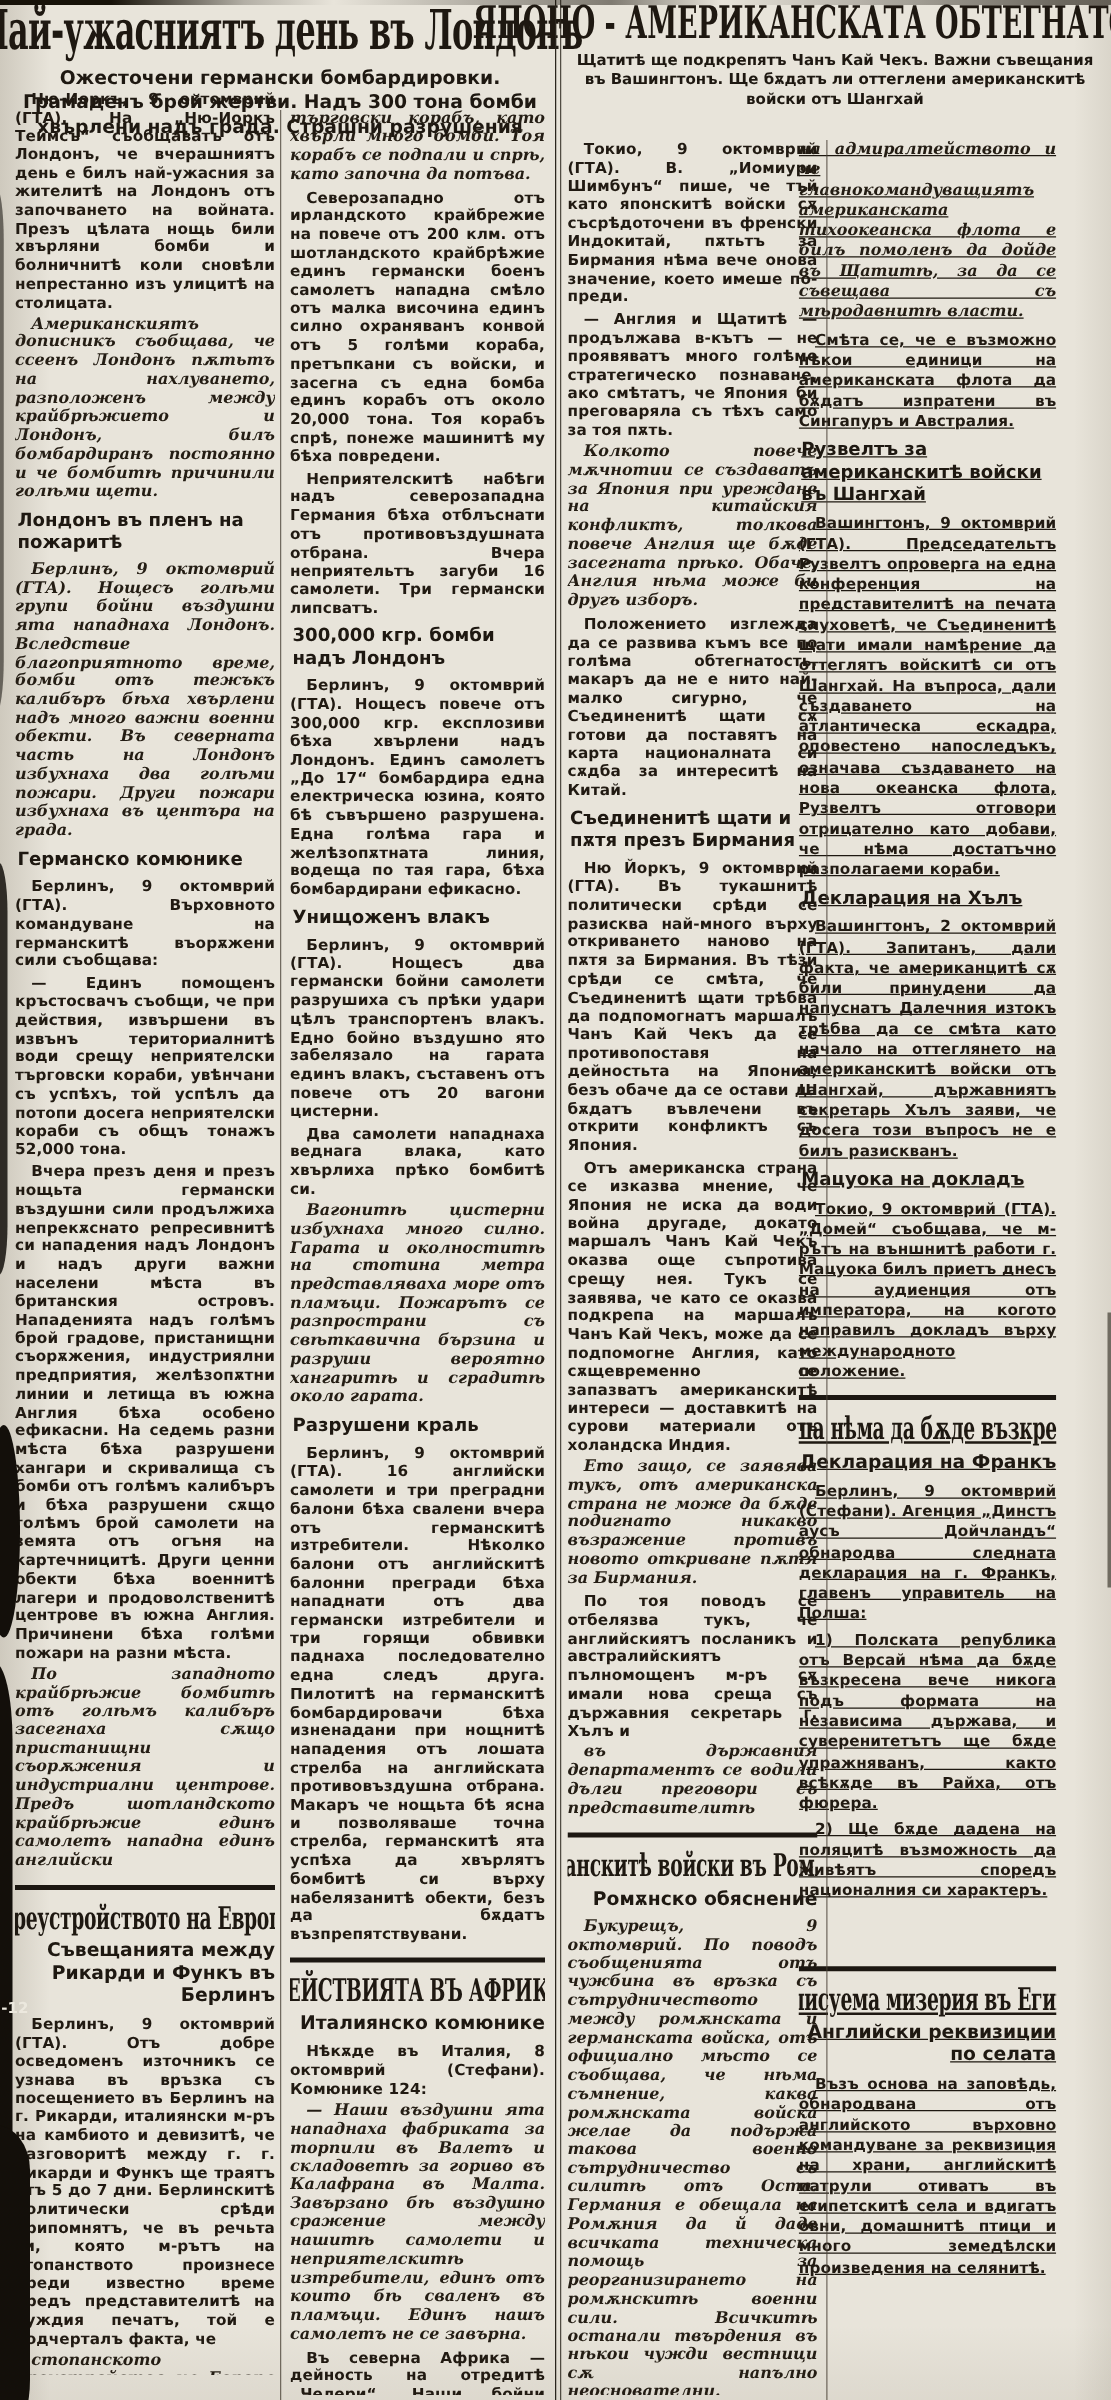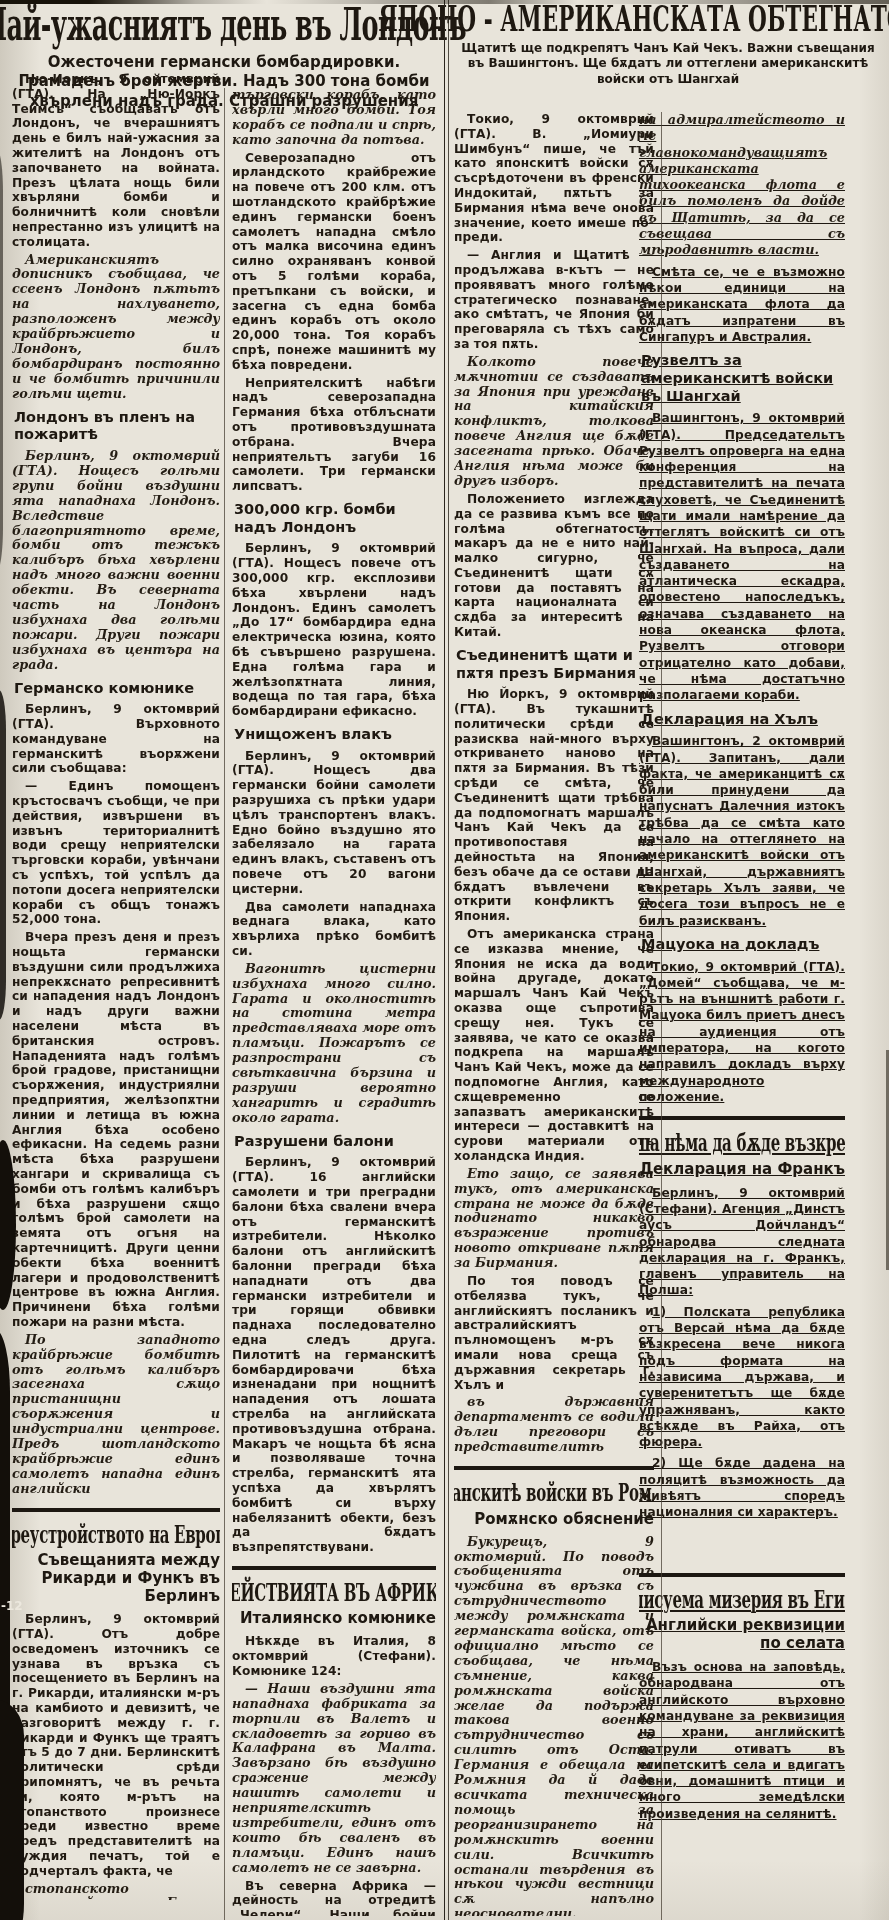--- a/index.html
+++ b/index.html
@@ -94,21 +94,21 @@
   <div class="col c2">
     <p class="it noind">търговски корабъ, като хвърли много бомби. Тоя корабъ се подпали и спрѣ, като започна да потъва.</p>
     <p class="p">Северозападно отъ ирландското крайбрежие на повече отъ 200 клм. отъ шотландското крайбрѣжие единъ германски боенъ самолетъ нападна смѣло отъ малка височина единъ силно охраняванъ конвой отъ 5 голѣми кораба, претъпкани съ войски, и засегна съ една бомба единъ корабъ отъ около 20,000 тона. Тоя корабъ спрѣ, понеже машинитѣ му бѣха повредени.</p>
     <p class="p">Неприятелскитѣ набѣги надъ северозападна Германия бѣха отблъснати отъ противовъздушната отбрана. Вчера неприятельтъ загуби 16 самолети. Три германски липсватъ.</p>
     <h3 class="sh">300,000 кгр. бомби надъ Лондонъ</h3>
     <p class="p">Берлинъ, 9 октомврий (ГТА). Нощесъ повече отъ 300,000 кгр. експлозиви бѣха хвърлени надъ Лондонъ. Единъ самолетъ „До 17“ бомбардира една електрическа юзина, която бѣ съвършено разрушена. Една голѣма гара и желѣзопѫтната линия, водеща по тая гара, бѣха бомбардирани ефикасно.</p>
     <h3 class="sh">Унищоженъ влакъ</h3>
     <p class="p">Берлинъ, 9 октомврий (ГТА). Нощесъ два германски бойни самолети разрушиха съ прѣки удари цѣлъ транспортенъ влакъ. Едно бойно въздушно ято забелязало на гарата единъ влакъ, съставенъ отъ повече отъ 20 вагони цистерни.</p>
     <p class="p">Два самолети нападнаха веднага влака, като хвърлиха прѣко бомбитѣ си.</p>
     <p class="it">Вагонитѣ цистерни избухнаха много силно. Гарата и околноститѣ на стотина метра представляваха море отъ пламъци. Пожарътъ се разпространи съ свѣткавична бързина и разруши вероятно хангаритѣ и сградитѣ около гарата.</p>
-    <h3 class="sh">Разрушени балони</h3>
+    <h3 class="sh">Разрушени краль</h3>
     <p class="p">Берлинъ, 9 октомврий (ГТА). 16 английски самолети и три преградни балони бѣха свалени вчера отъ германскитѣ изтребители. Нѣколко балони отъ английскитѣ балонни прегради бѣха нападнати отъ два германски изтребители и три горящи обвивки паднаха последователно една следъ друга. Пилотитѣ на германскитѣ бомбардировачи бѣха изненадани при нощнитѣ нападения отъ лошата стрелба на английската противовъздушна отбрана. Макаръ че нощьта бѣ ясна и позволяваше точна стрелба, германскитѣ ята успѣха да хвърлятъ бомбитѣ си върху набелязанитѣ обекти, безъ да бѫдатъ възпрепятствувани.</p>
     <div class="artrule"></div>
     <div class="dhwrap">
         <span class="dh2">ДЕЙСТВИЯТА ВЪ АФРИКА</span>
       </div>
     <div class="ssub">Италиянско комюнике</div>
     <p class="p">Нѣкѫде въ Италия, 8 октомврий (Стефани). Комюнике 124:</p>
     <p class="it">— Наши въздушни ята нападнаха фабриката за торпили въ Валетъ и складоветѣ за гориво въ Калафрана въ Малта. Завързано бѣ въздушно сражение между нашитѣ самолети и неприятелскитѣ изтребители, единъ отъ които бѣ сваленъ въ пламъци. Единъ нашъ самолетъ не се завърна.</p>
     <p class="p">Въ северна Африка — дейность на отредитѣ „Челери“. Наши бойни самолети бомбардираха и обстрелваха съ картеченъ огънь една неприятелска моторизирана часть близо до Биркази, на 70 клм. отъ Сиди Барани, като повредиха тежко три бронирани автомобили. Единъ отъ нашитѣ самолети не се завърна.</p>
 

